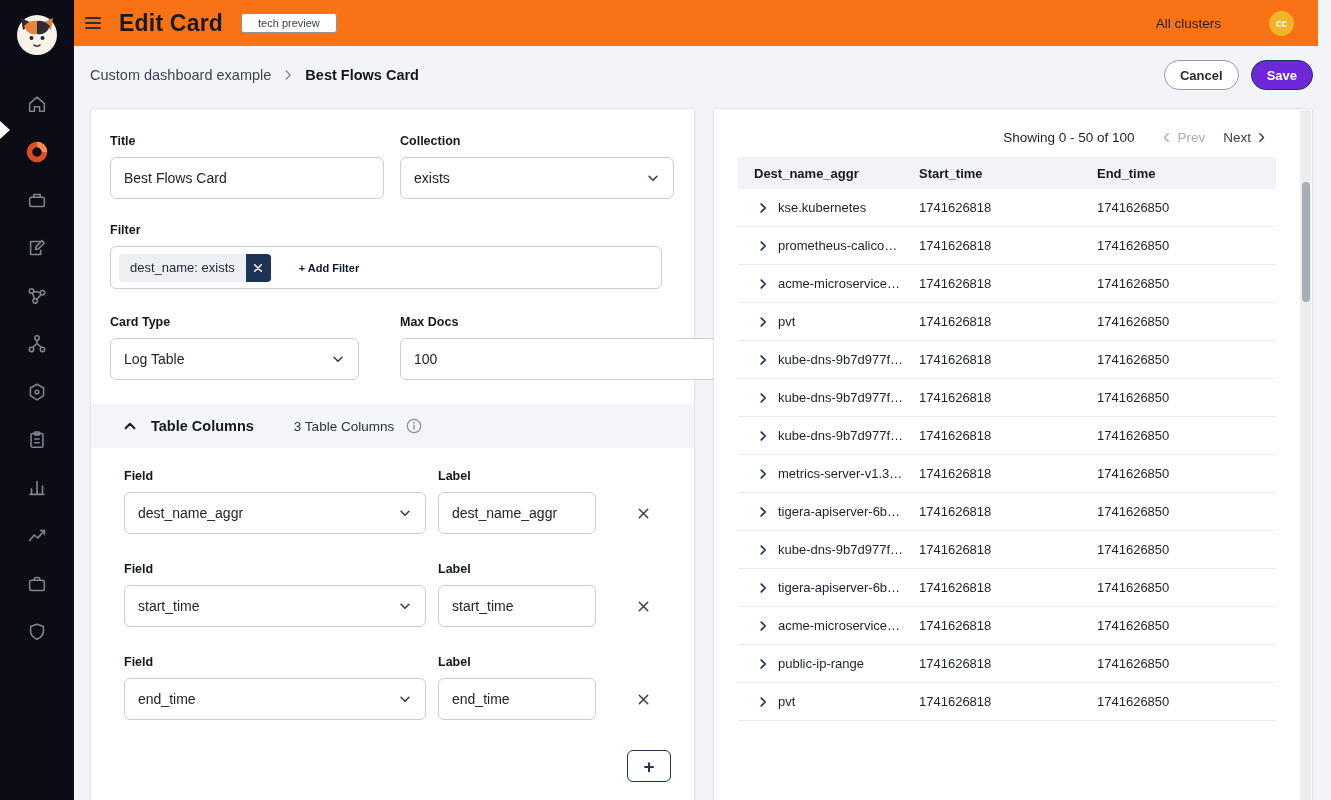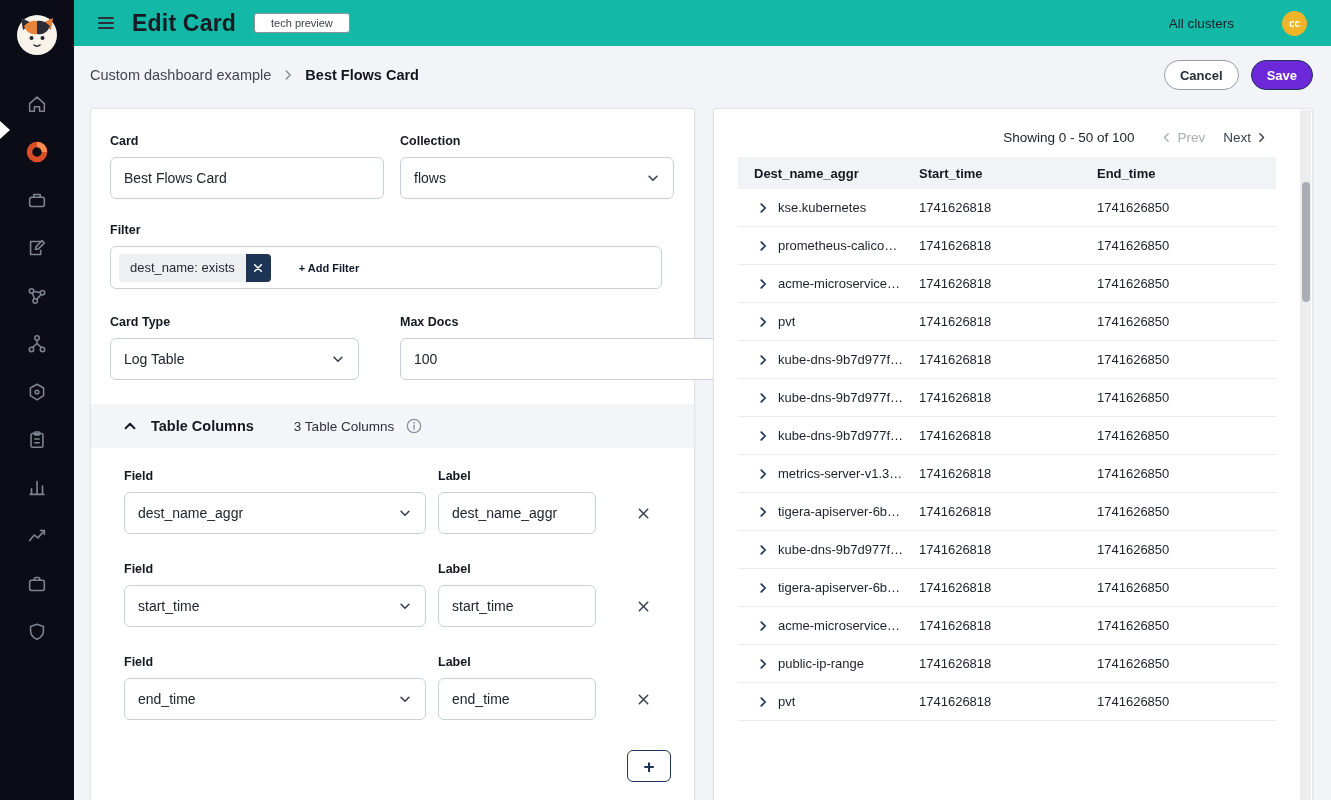--- a/index.html
+++ b/index.html
@@ -23,22 +23,22 @@
   }
   .nav-item svg { stroke: #7e8490; }
   .active-marker {
     position: absolute; left: 0; top: 121px; width: 0; height: 0;
     border-top: 9px solid transparent; border-bottom: 9px solid transparent;
     border-left: 10px solid #ffffff;
   }
 
   
   .topbar {
-    position: absolute; left: 74px; top: 0; width: 1257px; height: 46px;
-    background: #14b8a6; display: flex; align-items: center; padding: 0 24px 0 22px; justify-content: center;
+    position: absolute; left: 61px; top: 0; width: 1257px; height: 46px;
+    background: #f97316; display: flex; align-items: center; padding: 0 24px 0 22px; justify-content: center;
   }
   .hamburger { cursor: pointer; display: flex; margin-right: 16px; }
   .app-title { font-size: 23px; font-weight: 700; color: #161a23; letter-spacing: .2px; }
   .badge {
     margin-left: 18px; font-size: 11px; color: #3c414b;
     border: 1px solid #8d939d; border-radius: 3px; padding: 3px 16px; background: #fff;
   }
   .topbar-spacer { flex: 1; }
   .clusters-label { font-size: 13.5px; color: #1b1f28; margin-left: 48px; }
   .avatar {
@@ -281,27 +281,27 @@
   <span class="crumb-current">Best Flows Card</span>
   <span class="subheader-spacer"></span>
   <button class="btn btn-cancel">Cancel</button>
   <button class="btn btn-save">Save</button>
 </div>
 
 <section class="panel panel-left">
   <div class="section-top">
     <div class="form-grid">
       <div>
-        <span class="form-label">Card</span>
+        <span class="form-label">Title</span>
         <input class="text-input" value="Best Flows Card" style="">
       </div>
       <div>
         <span class="form-label">Collection</span>
         <div class="select w-right">
-          <span>flows</span>
+          <span>exists</span>
           <svg width="14" height="14" viewBox="0 0 16 16" fill="none" stroke="#3a404b" stroke-width="1.8" stroke-linecap="round" stroke-linejoin="round">
               <path d="M3.5 6 8 10.5 12.5 6"></path>
             </svg>
         </div>
       </div>
     </div>
 
     <div class="filter-group">
       <span class="form-label">Filter</span>
       <div class="filter-box">

